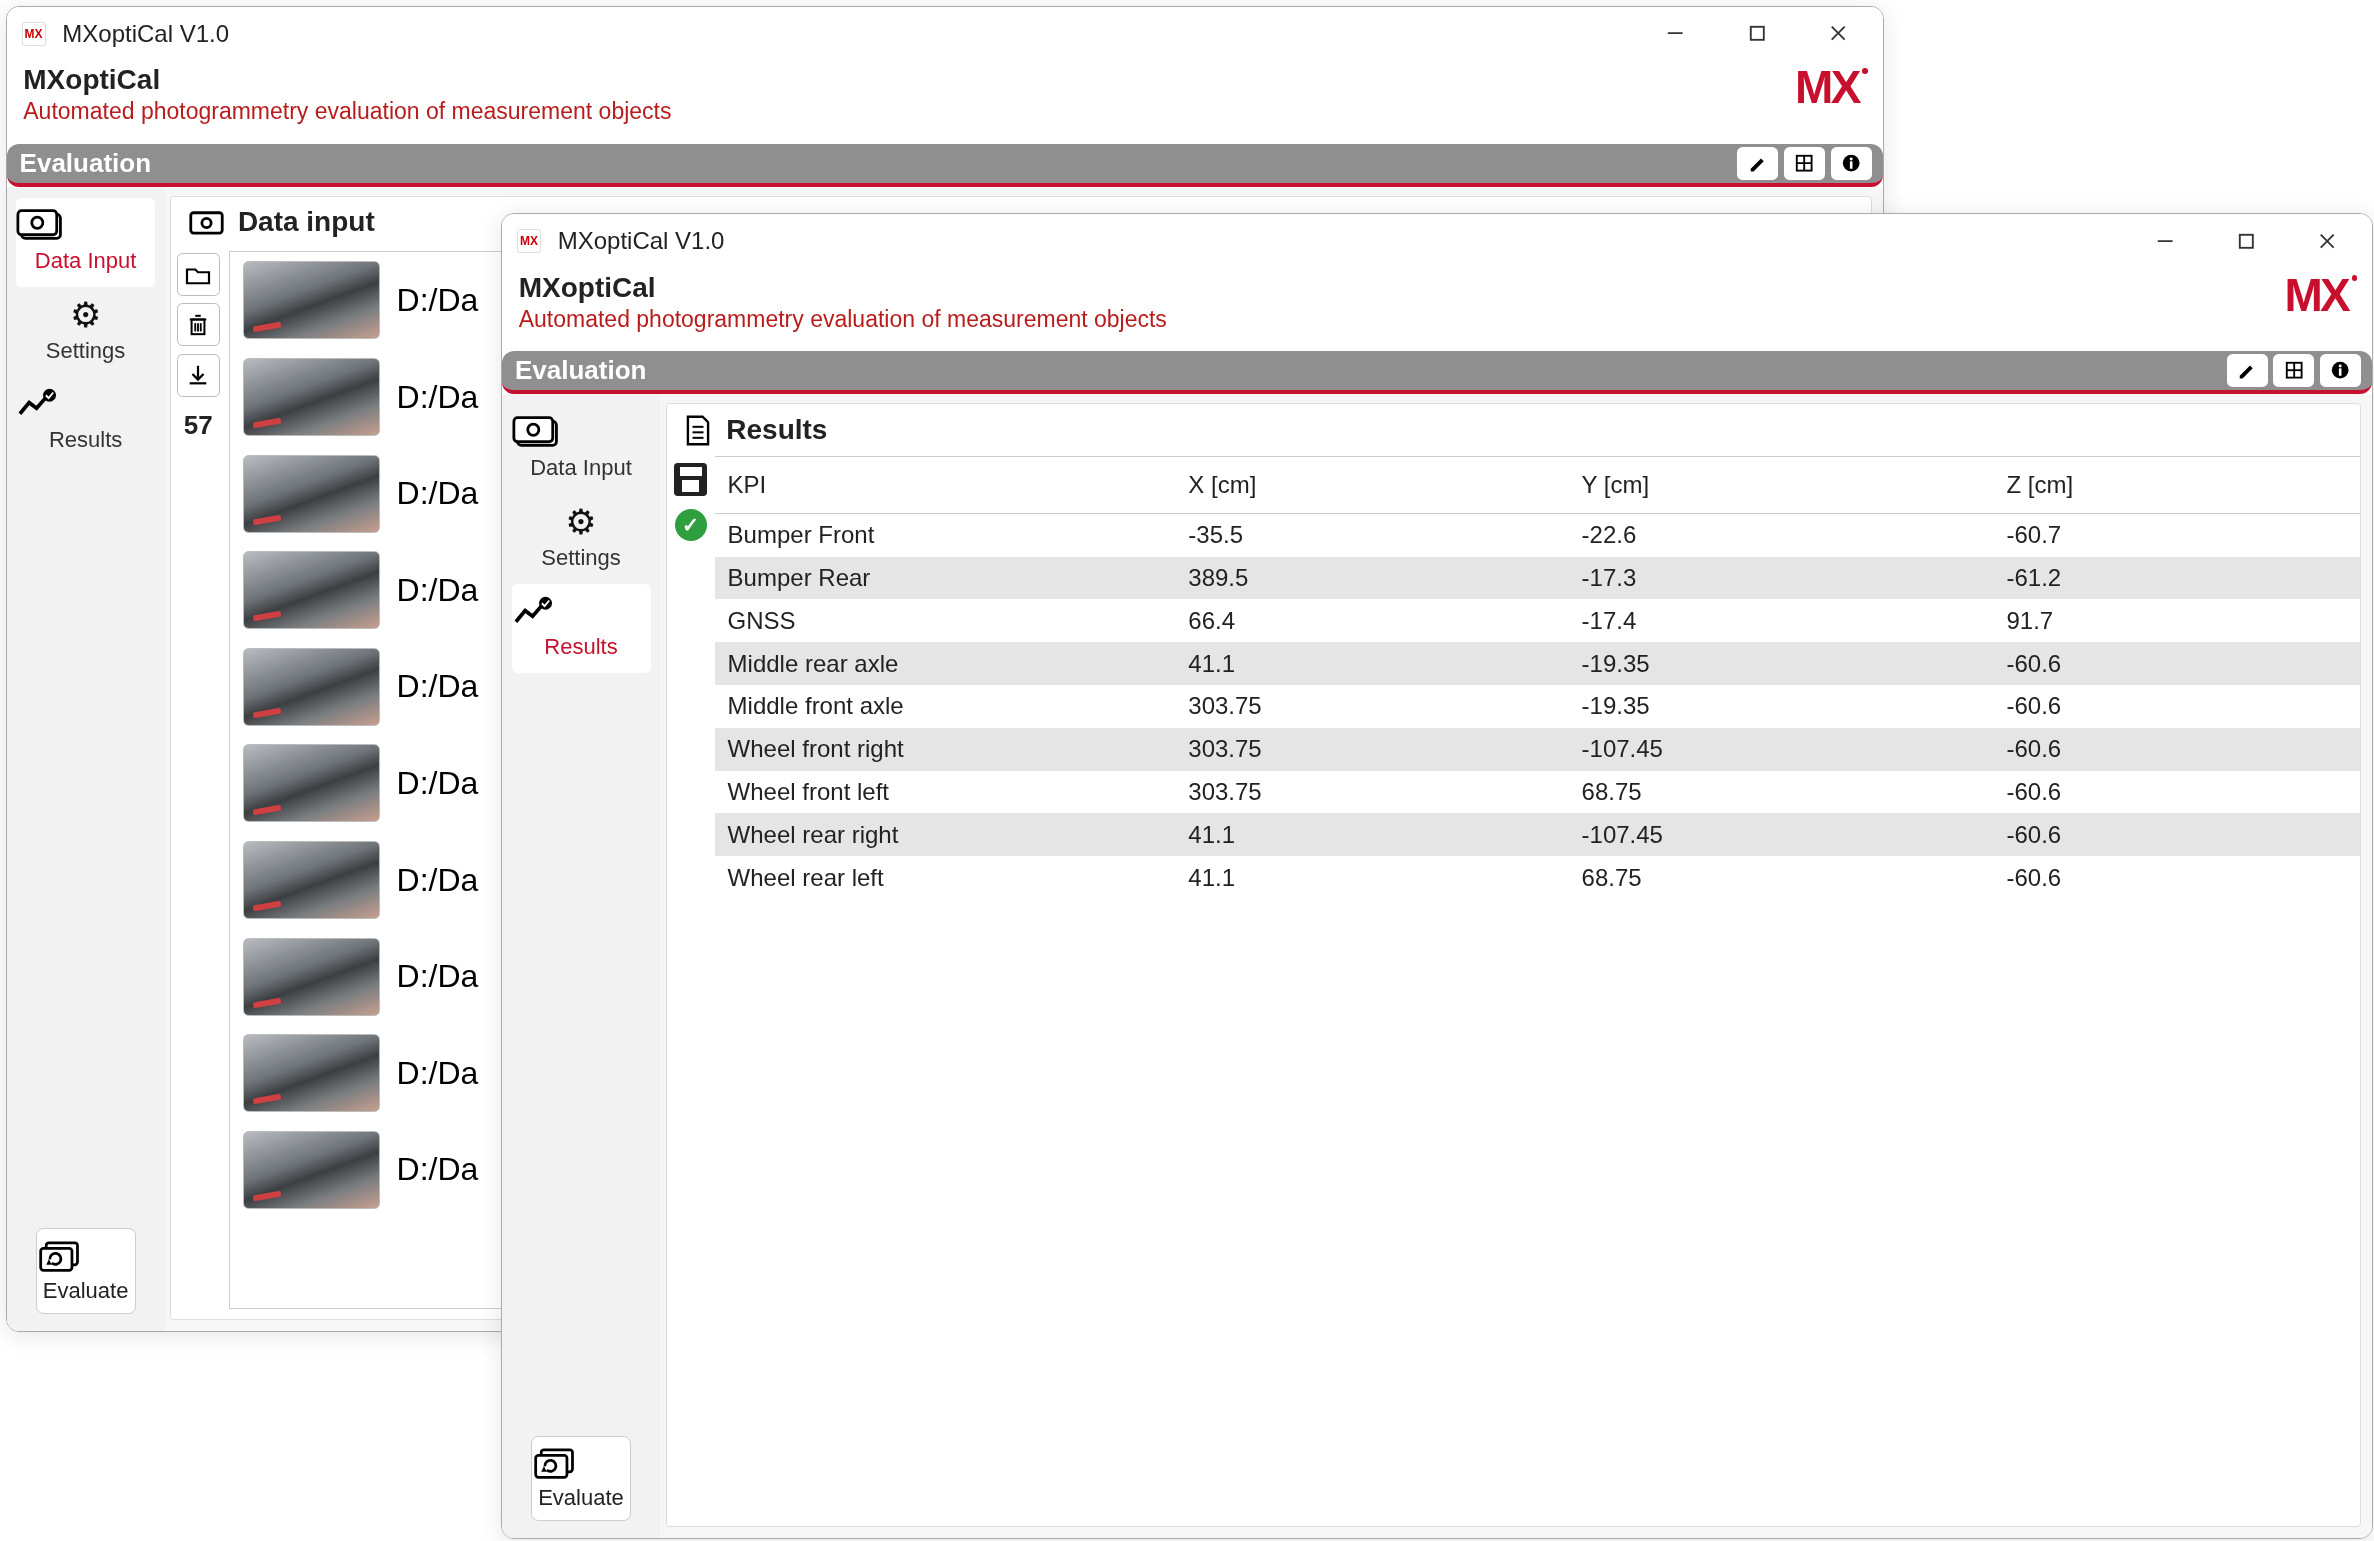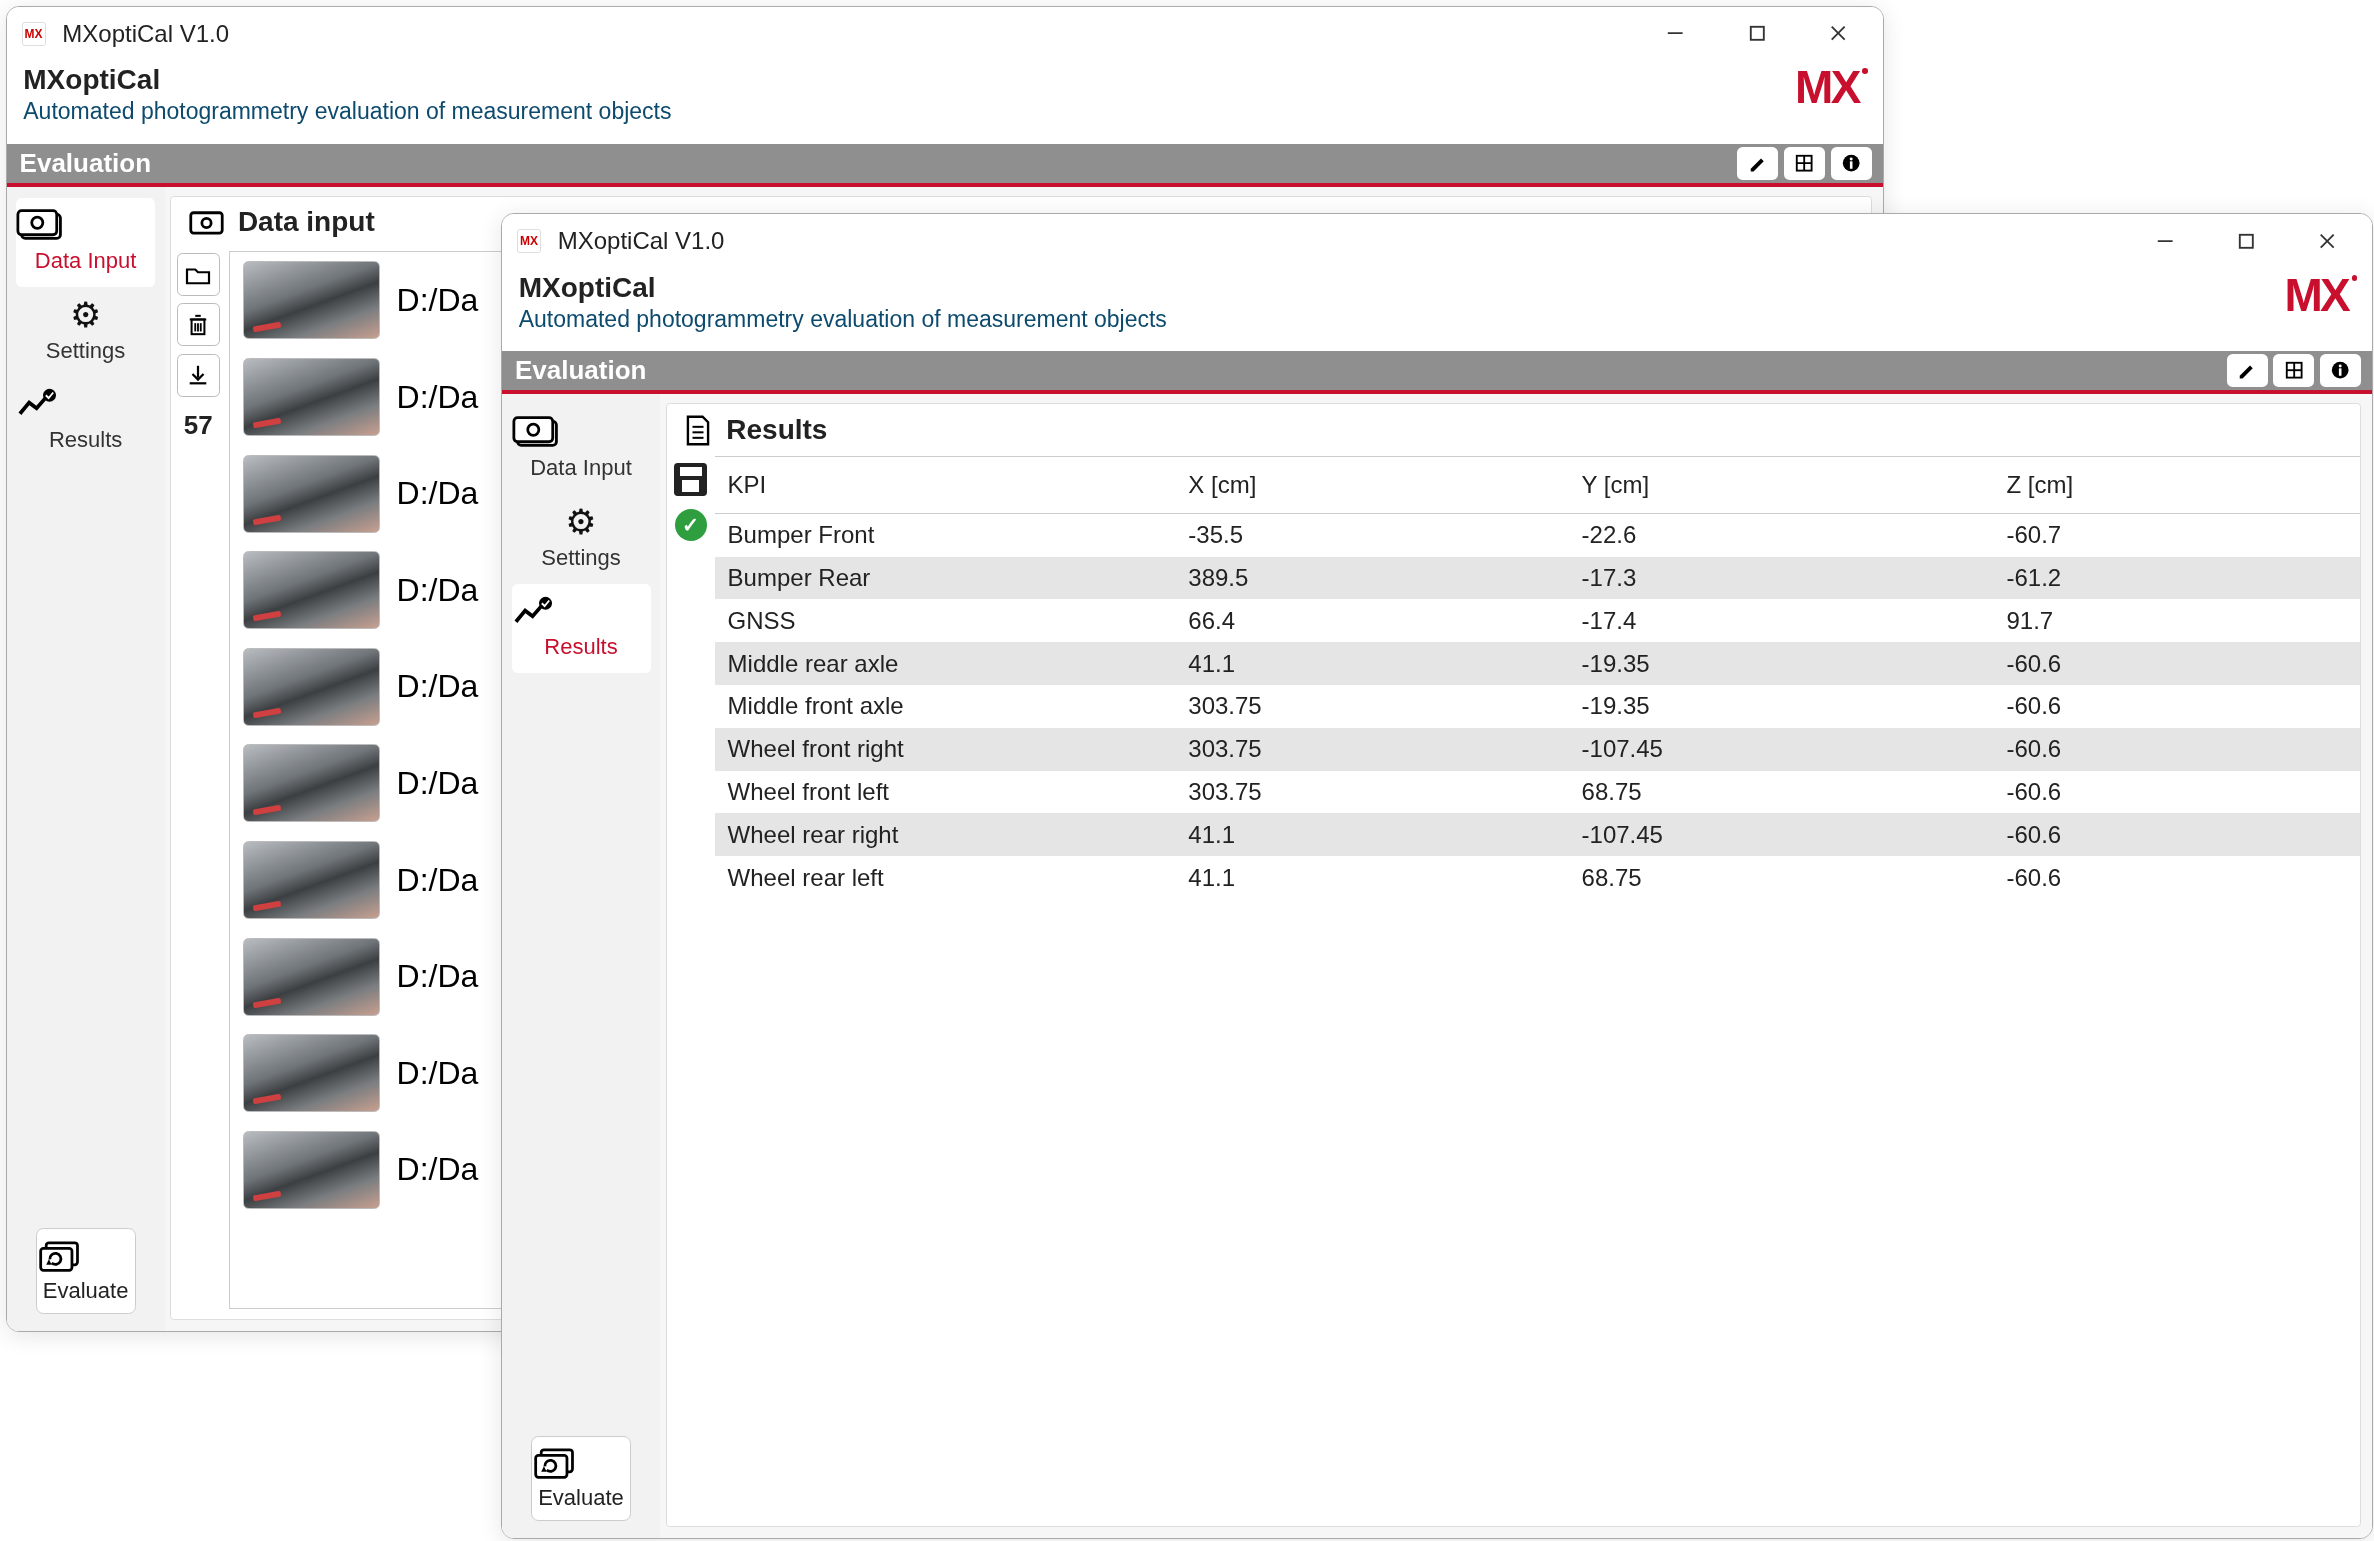--- a/index.html
+++ b/index.html
@@ -41,37 +41,37 @@
     display:flex;align-items:center;justify-content:center;
     font-size:20.4px; color:#333;
     border-radius:3.7px;
   }
   .header-strip {
     padding: 3.7px 16.7px 9.3px 16.7px;
     display:flex; align-items:flex-start;
   }
   .header-strip .left { flex:1; }
   .header-strip h1 { font-size: 28px; font-weight:700; margin-bottom:1.9px; }
-  .header-strip .sub { font-size: 23px; color:#0c4a6e; }
+  .header-strip .sub { font-size: 23px; color:#b91c1c; }
   .mx-logo {
     font-size: 46px; font-weight: 800; color:#c8102e;
     letter-spacing:-2.8px; line-height:1; padding-right:7.4px;
     font-family: Arial, sans-serif;
     position:relative;
   }
   .mx-logo::after{
     content:""; position:absolute; right:-1.9px; top:3.7px;
     width:5.6px;height:5.6px;background:#c8102e;border-radius:50%;
   }
   .eval-bar {
     height: 43px; background:#8f8f8f; color:#fff;
     display:flex; align-items:center;
     padding:0 11px 0 13px;
     border-bottom: 4.6px solid #c8102e;
-    font-size:26px; font-weight:700;
+    font-size:26px; font-weight:700;border-radius:12px;
   }
   .eval-bar .spacer { flex:1; }
   .eval-bar .icon-btn {
     width:41px;height:33px;background:#fff;color:#000;
     border-radius:5.6px;margin-left:5.6px;
     display:flex;align-items:center;justify-content:center;
     font-size:20.4px;font-weight:bold;
   }
   .body-area {
     display:flex; align-items:stretch;

